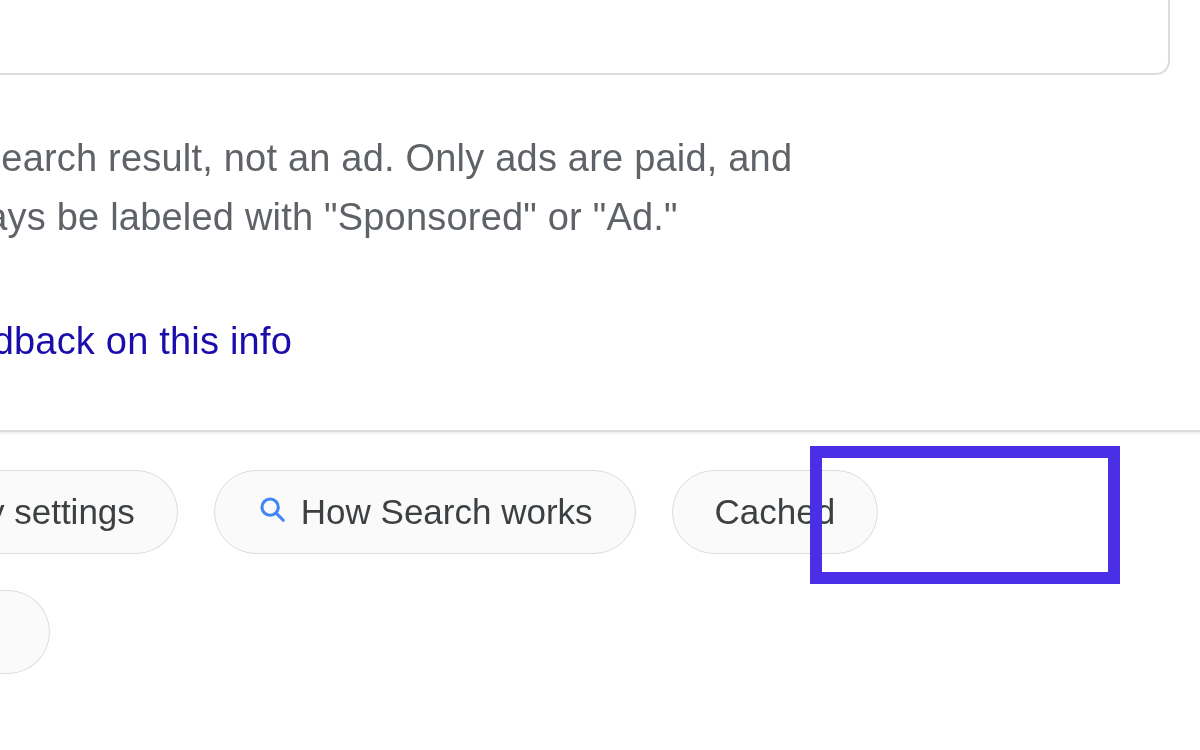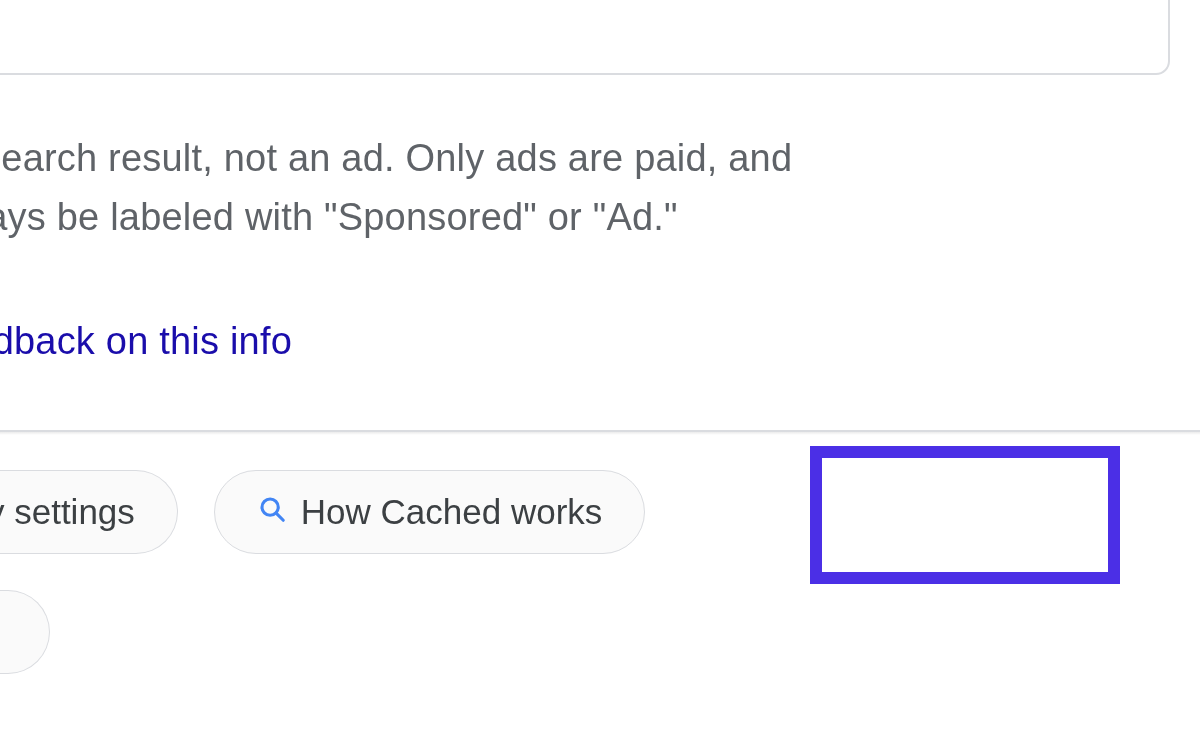--- a/index.html
+++ b/index.html
@@ -145,19 +145,22 @@
   <div class="chip first">
     <span>acy settings</span>
   </div>
   <div class="chip">
     <span>
       <svg class="search-icon-svg" viewBox="0 0 24 24" fill="none" stroke="#4285f4" stroke-width="2.5" stroke-linecap="round">
         <circle cx="10.5" cy="10.5" r="6.5"></circle>
         <line x1="15.5" y1="15.5" x2="21" y2="21"></line>
       </svg>
     </span>
-    <span>How Cached works</span>
+    <span>How Search works</span>
+  </div>
+  <div class="chip">
+    <span>Cached</span>
   </div>
 </div>
 
 <div class="chip-stub"></div>
 
 <div class="highlight-box"></div>
 
 </body></html>

